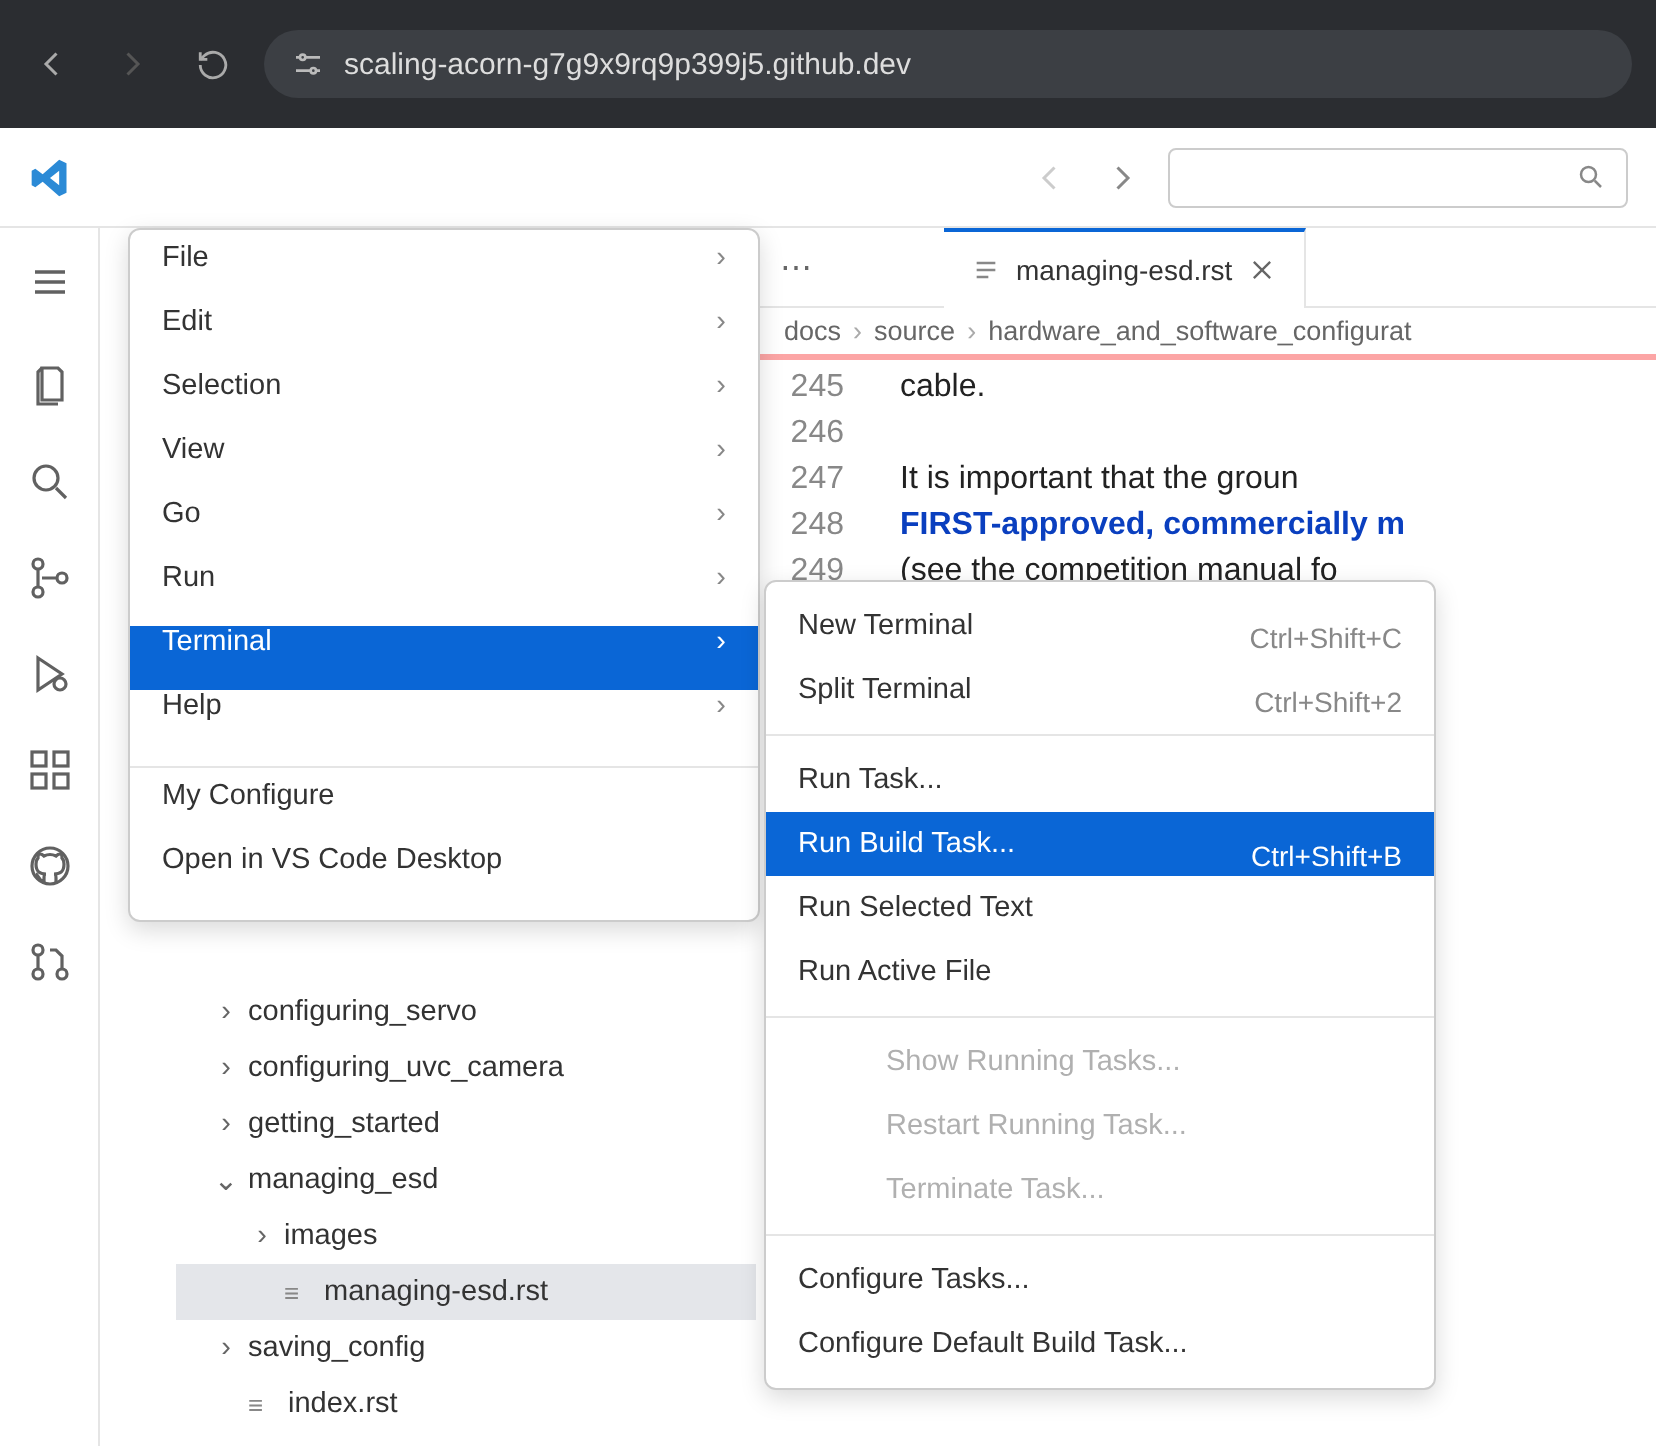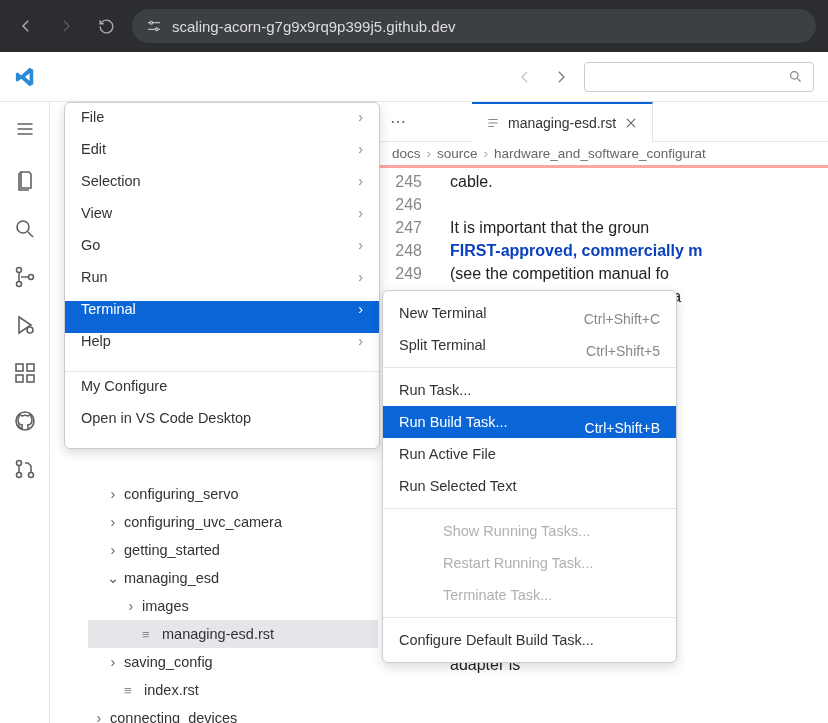--- a/index.html
+++ b/index.html
@@ -1,18 +1,18 @@
 <!DOCTYPE html>
 <html><head>
 <meta charset="utf-8">
 <style>
 * { margin: 0; padding: 0; box-sizing: border-box; font-family: -apple-system, BlinkMacSystemFont, "Segoe UI", sans-serif; }
 body { width: 828px; height: 723px; overflow: hidden; background: #fff; }
 
-.browser-bar { height: 52px; background: #2b2d31; display: flex; align-items: center; padding: 0 12px; gap: 12px; }
+.browser-bar { height: 64px; background: #2b2d31; display: flex; align-items: center; padding: 0 12px; gap: 12px; }
 .browser-nav-btn { width: 28px; height: 28px; display: flex; align-items: center; justify-content: center; color: #aaa; cursor: pointer; }
 .browser-nav-btn.disabled { color: #555; }
 .url-bar { flex: 1; height: 34px; background: #3c3f44; border-radius: 17px; display: flex; align-items: center; padding: 0 14px; gap: 10px; color: #ddd; font-size: 15px; }
 
 .vscode-top { height: 50px; background: #fff; display: flex; align-items: center; padding: 0 14px; gap: 10px; border-bottom: 1px solid #e5e5e5; }
 .vscode-logo { width: 22px; height: 22px; }
 .top-spacer { flex: 1; }
 .top-arrow { width: 26px; height: 26px; display:flex; align-items:center; justify-content:center; color:#888; }
 .top-arrow.disabled { color: #ccc; }
 .top-search { width: 230px; height: 30px; border: 1px solid #ccc; border-radius: 4px; display:flex; align-items:center; justify-content:flex-end; padding: 0 10px; color:#666; }
@@ -25,21 +25,21 @@
 .sidebar { width: 330px; position: relative; }
 .editor-area { flex: 1; display: flex; flex-direction: column; min-width: 0; }
 
 .main-menu { position: absolute; top: 0; left: 14px; width: 316px; background: #fff; border: 1px solid #ccc; border-radius: 6px; box-shadow: 0 4px 12px rgba(0,0,0,.15); padding: 6px 0; z-index: 20; }
 .menu-item { height: 32px; display: flex; align-items: flex-start; justify-content: space-between; padding: 0 16px; font-size: 14.5px; color: #333; cursor: pointer; }
 .menu-item.hl { background: #0a66d6; color: #fff; }
 .menu-item .chev { color: #888; }
 .menu-item.hl .chev { color: #fff; }
 .menu-sep { height: 1px; background: #e5e5e5; margin: 6px 0; }
 
-.sub-menu { position: absolute; top: 192px; left: 332px; width: 295px; background: #fff; border: 1px solid #ccc; border-radius: 6px; box-shadow: 0 4px 12px rgba(0,0,0,.15); padding: 6px 0; z-index: 30; }
+.sub-menu { position: absolute; top: 192px; left: 332px; width: 336px; background: #fff; border: 1px solid #ccc; border-radius: 6px; box-shadow: 0 4px 12px rgba(0,0,0,.15); padding: 6px 0; z-index: 30; }
 .sub-item { height: 32px; display: flex; align-items: center; justify-content: space-between; padding: 0 16px; font-size: 14.5px; color: #333; cursor: pointer; }
 .sub-item.hl { background: #0a66d6; color: #fff; }
 .sub-item .short { color: #888; font-size: 14px; margin-top: 12px; }
 .sub-item.hl .short { color: #fff; }
 .sub-item.disabled { color: #b0b0b0; margin-left: 44px; }
 .sub-sep { height: 1px; background: #e5e5e5; margin: 6px 0; }
 
 .file-tree { position: absolute; top: 378px; left: 38px; width: 290px; font-size: 14.5px; color: #333; }
 .tree-row { height: 28px; display: flex; align-items: center; gap: 4px; cursor: pointer; padding-left: 4px; }
 .tree-row.selected { background: #e4e6ea; }
@@ -308,43 +308,46 @@
 
 </div>
 
 <div class="sub-menu" id="sub-menu" style="position:absolute; top:290px; left:382px;">
     <div class="sub-item">
       <span>New Terminal</span>
       <span class="short">Ctrl+Shift+C</span>
     </div>
     <div class="sub-item">
       <span>Split Terminal</span>
-      <span class="short">Ctrl+Shift+5</span>
+      <span class="short">Ctrl+Shift+2</span>
     </div>
     <div class="sub-sep"></div>
     <div class="sub-item">
       <span>Run Task...</span>
     </div>
     <div class="sub-item hl">
       <span>Run Build Task...</span>
       <span class="short">Ctrl+Shift+B</span>
     </div>
     <div class="sub-item">
+      <span>Run Selected Text</span>
+    </div>
+    <div class="sub-item">
       <span>Run Active File</span>
-    </div>
-    <div class="sub-item">
-      <span>Run Selected Text</span>
     </div>
     <div class="sub-sep"></div>
     <div class="sub-item disabled">
       <span>Show Running Tasks...</span>
     </div>
     <div class="sub-item disabled">
       <span>Restart Running Task...</span>
     </div>
     <div class="sub-item disabled">
       <span>Terminate Task...</span>
     </div>
     <div class="sub-sep"></div>
     <div class="sub-item">
+      <span>Configure Tasks...</span>
+    </div>
+    <div class="sub-item">
       <span>Configure Default Build Task...</span>
     </div>
   </div>
 
 </body></html>

